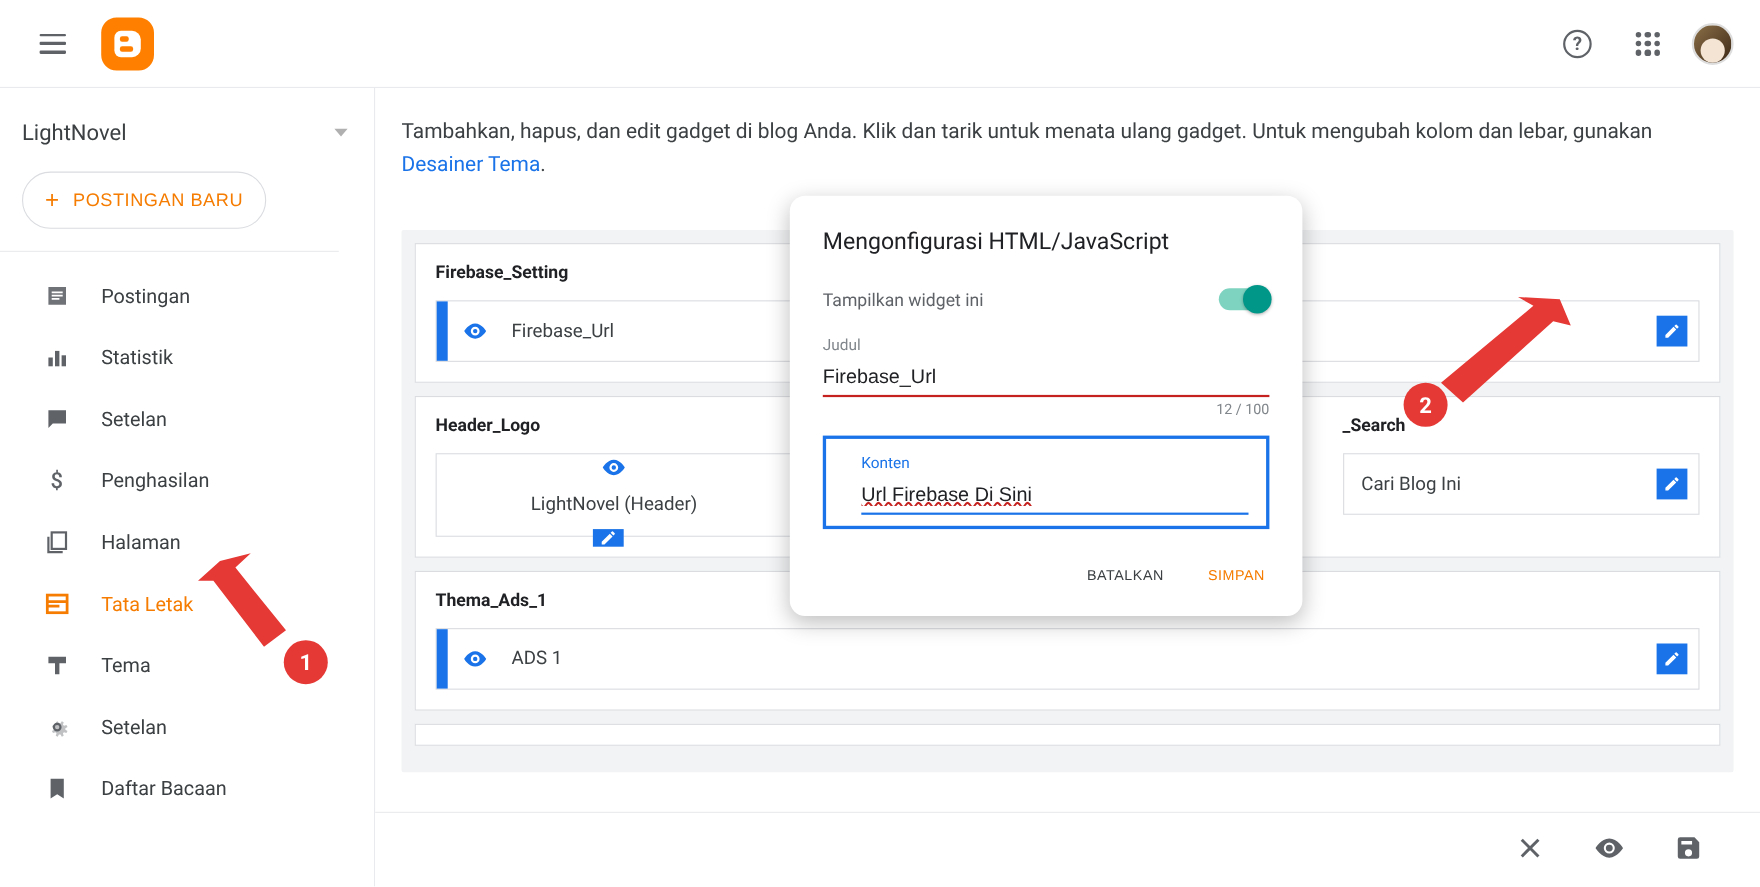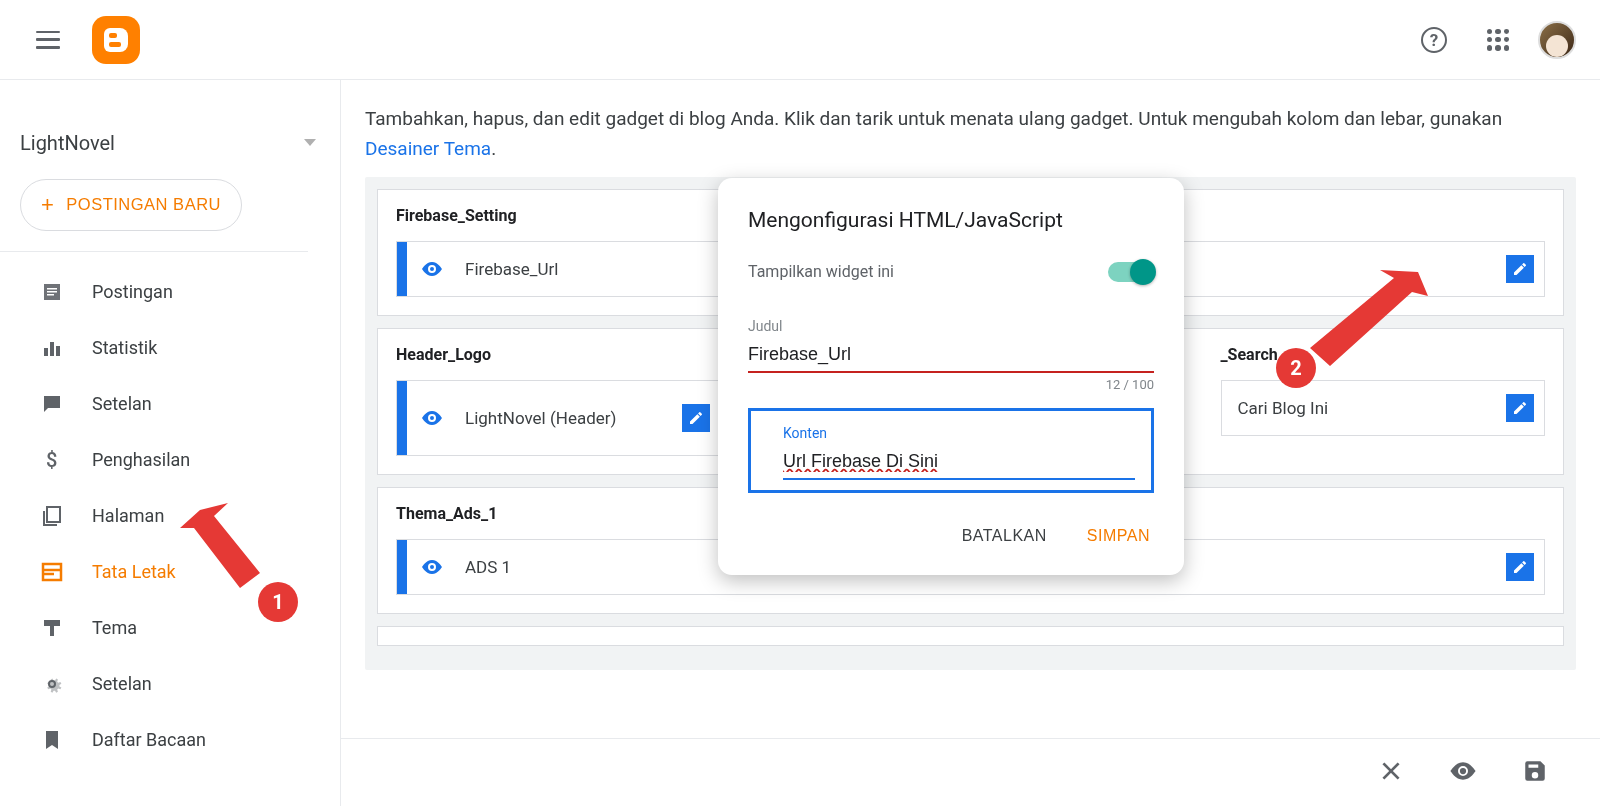--- a/index.html
+++ b/index.html
@@ -13,58 +13,58 @@
 .logo-b::before { content: ''; position: absolute; top: 5px; left: 5px; width: 8px; height: 5px; background: #ff8000; border-radius: 2px; }
 .logo-b::after { content: ''; position: absolute; bottom: 5px; left: 5px; width: 12px; height: 5px; background: #ff8000; border-radius: 2px; }
 .header-right { margin-left: auto; display: flex; align-items: center; gap: 16px; }
 .icon-btn { width: 48px; height: 48px; display: flex; align-items: center; justify-content: center; border-radius: 50%; cursor: pointer; color: #5f6368; }
 .help-icon { width: 26px; height: 26px; border: 2.5px solid #5f6368; border-radius: 50%; display: flex; align-items: center; justify-content: center; font-weight: bold; font-size: 17px; }
 .apps-grid { width: 22px; height: 22px; display: grid; grid-template-columns: repeat(3,1fr); gap: 3px; }
 .apps-grid span { background: #5f6368; border-radius: 50%; }
 .avatar { width: 38px; height: 38px; border-radius: 50%; background: linear-gradient(135deg,#8b6f47 0%,#3d2817 100%); border: 2px solid #ddd; position: relative; overflow: hidden; }
 .avatar::after { content:''; position:absolute; bottom:0; left:50%; transform:translateX(-50%); width:22px; height:22px; background:#f4e4d4; border-radius:50%; }
 .layout { display: flex; height: calc(100% - 80px); }
-.sidebar { width: 340px; padding: 16px 0; display: flex; flex-direction: column; justify-content: center; }
+.sidebar { width: 340px; padding: 16px 0; display: flex; flex-direction: column; }
 .blog-selector { display: flex; align-items: center; justify-content: space-between; padding: 12px 24px 20px 20px; font-size: 20px; color: #3c4043; cursor: pointer; }
 .blog-selector .chev { width: 0; height: 0; border-left: 6px solid transparent; border-right: 6px solid transparent; border-top: 7px solid #b0b0b0; }
 .new-post-btn { margin: 4px 24px 20px 20px; padding: 14px 20px; border: 1px solid #dadce0; border-radius: 28px; background: #fff; color: #f57c00; font-size: 16.5px; font-weight: 500; display: inline-flex; align-items: center; gap: 12px; cursor: pointer; width: fit-content; letter-spacing: 0.5px; }
 .new-post-btn .plus { font-size: 22px; line-height: 1; }
 .nav-divider { height: 1px; background: #e8eaed; margin: 0 32px 12px 0; }
 .nav-item { display: flex; align-items: center; gap: 28px; padding: 16px 24px 16px 40px; font-size: 18px; color: #3c4043; cursor: pointer; }
 .nav-item.active { color: #f57c00; }
 .nav-icon { width: 24px; height: 24px; display: flex; align-items: center; justify-content: center; color: #5f6368; }
 .nav-item.active .nav-icon { color: #f57c00; }
 .main { flex: 1; border-left: 1px solid #e8eaed; padding: 24px 24px 0 24px; overflow: hidden; position: relative; }
 .intro { font-size: 19px; color: #3c4043; line-height: 1.6; }
 .intro a { color: #1a73e8; text-decoration: none; }
-.gadget-area { margin-top: 12px; background: #f1f3f4; padding: 12px; border-radius: 2px; }
+.gadget-area { margin-top: 44px; background: #f1f3f4; padding: 12px; border-radius: 2px; }
 .section { background: #fff; border: 1px solid #dadce0; margin-bottom: 12px; padding: 16px 18px 18px 18px; }
 .section-title { font-size: 16px; font-weight: 700; margin-bottom: 16px; color: #202124; }
 .gadget-row { display: flex; gap: 12px; }
 .gadget { flex: 1; display: flex; align-items: center; background: #fff; border: 1px solid #dadce0; position: relative; min-height: 56px; }
 .gadget .blue-bar { width: 10px; align-self: stretch; background: #1a73e8; }
 .gadget .eye { width: 50px; display: flex; align-items: center; justify-content: center; color: #1a73e8; }
 .gadget .g-label { flex: 1; font-size: 17px; padding: 12px 8px; }
 .gadget .edit-btn { width: 28px; height: 28px; background: #1a73e8; color: #fff; display: flex; align-items: center; justify-content: center; margin-right: 10px; cursor: pointer; }
 .floating-actions { position: absolute; bottom: 0; right: 0; left: 0; height: 68px; background: #fff; display: flex; align-items: center; justify-content: flex-end; gap: 44px; padding-right: 52px; border-top: 1px solid #e8eaed; }
 .floating-actions .fa-icon { color: #5f6368; cursor: pointer; }
 .dialog { position: absolute; top: 178px; left: 718px; width: 466px; background: #fff; box-shadow: 0 6px 20px rgba(0,0,0,0.25); padding: 30px 30px 20px 30px; z-index: 100; border-radius: 14px; }
 .dialog h2 { font-size: 21px; font-weight: 400; color: #202124; margin-bottom: 30px; }
-.dialog-row { display: flex; align-items: flex-start; justify-content: space-between; margin-bottom: 36px; }
+.dialog-row { display: flex; align-items: center; justify-content: space-between; margin-bottom: 24px; }
 .dialog-row-label { font-size: 16px; color: #5f6368; }
 .toggle { width: 46px; height: 20px; background: #7dd3c0; border-radius: 10px; position: relative; cursor: pointer; }
 .toggle::after { content:''; position:absolute; right:-2px; top:-3px; width:26px; height:26px; background:#009688; border-radius:50%; box-shadow:0 1px 3px rgba(0,0,0,0.3); }
 .field-label { font-size: 14px; color: #80868b; margin-bottom: 4px; }
 .field-input { width: 100%; border: none; border-bottom: 2px solid #c5221f; font-size: 18px; padding: 6px 0; outline: none; color: #202124; background: transparent; }
 .char-count { text-align: right; font-size: 13px; color: #80868b; margin-top: 4px; margin-bottom: 16px; }
 .content-box { border: 3px solid #1a73e8; padding: 14px 16px 10px 32px; margin-bottom: 24px; }
 .content-box .field-label { color: #1a73e8; }
 .content-box .content-input { width: 100%; border: none; border-bottom: 2px solid #1a73e8; font-size: 18px; padding: 6px 0; outline: none; color: #202124; text-decoration: underline; text-decoration-color: #c5221f; text-decoration-style: wavy; }
 .dialog-actions { display: flex; justify-content: flex-end; gap: 32px; }
-.dialog-actions button { border: none; background: none; font-size: 16px; font-weight: 500; cursor: pointer; padding: 10px 4px; letter-spacing: 0.5px; }
+.dialog-actions button { border: none; background: none; font-size: 13px; font-weight: 500; cursor: pointer; padding: 10px 4px; letter-spacing: 0.5px; }
 .btn-cancel { color: #3c4043; }
 .btn-save { color: #f57c00; }
 .annot-arrow { position: absolute; z-index: 200; pointer-events: none; }
 .annot-badge { position: absolute; width: 40px; height: 40px; background: #e53935; border-radius: 50%; color: #fff; font-weight: bold; font-size: 20px; display: flex; align-items: center; justify-content: center; z-index: 201; }
 svg.nav-svg { width: 24px; height: 24px; }
 </style>
 </head>
 <body>
 
 <div class="header">
@@ -214,21 +214,21 @@
                   <path d="M3 17.25V21h3.75L17.81 9.94l-3.75-3.75L3 17.25zM20.71 7.04a1 1 0 000-1.41l-2.34-2.34a1 1 0 00-1.41 0l-1.83 1.83 3.75 3.75 1.83-1.83z"></path>
                 </svg>
               </div>
           </div>
         </div>
       </div>
 
       <div class="section" style="display:flex; gap:0;">
         <div style="flex:1;">
           <div class="section-title">Header_Logo</div>
-          <div class="gadget" style="height:76px;">
+          <div class="gadget" style="height:76px;flex-direction:column;">
             <div class="blue-bar"></div>
             <div class="eye">
                 <svg width="24" height="24" viewBox="0 0 24 24" fill="currentColor">
                   <path d="M12 5C6 5 2 12 2 12s4 7 10 7 10-7 10-7-4-7-10-7zm0 11a4 4 0 110-8 4 4 0 010 8zm0-6a2 2 0 100 4 2 2 0 000-4z"></path>
                 </svg>
               </div>
             <div class="g-label">LightNovel (Header)</div>
             <div class="edit-btn">
                 <svg width="16" height="16" viewBox="0 0 24 24" fill="#fff">
                   <path d="M3 17.25V21h3.75L17.81 9.94l-3.75-3.75L3 17.25zM20.71 7.04a1 1 0 000-1.41l-2.34-2.34a1 1 0 00-1.41 0l-1.83 1.83 3.75 3.75 1.83-1.83z"></path>

